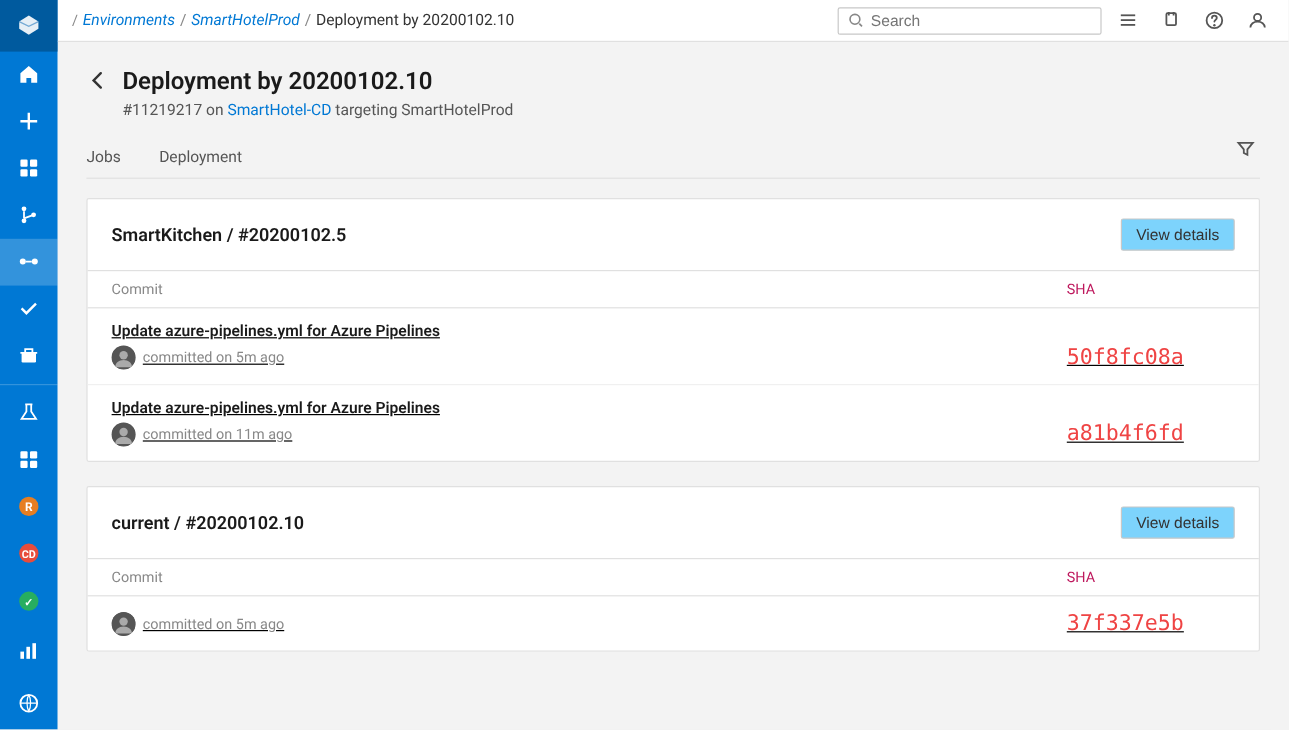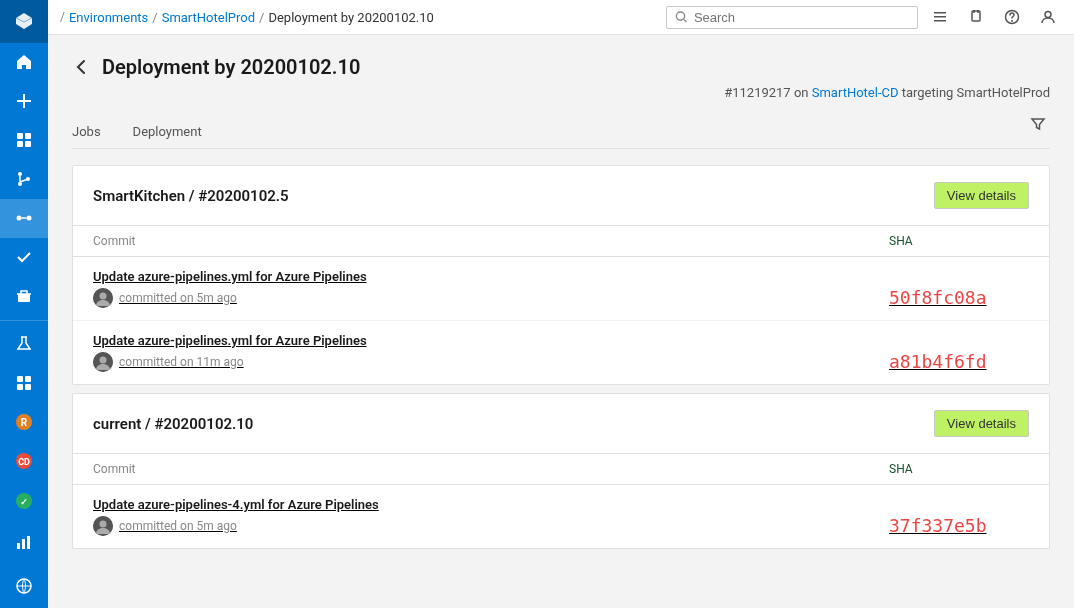--- a/index.html
+++ b/index.html
@@ -68,30 +68,30 @@
     }
     .breadcrumb {
       display: flex;
       align-items: center;
       gap: 4px;
       color: #333;
       font-size: 13px;
       flex: 1;
     }
     .breadcrumb-sep { color: #888; }
-    .breadcrumb-link { color: #0078d4; cursor: pointer; }
+    .breadcrumb-link { color: #0078d4; cursor: pointer; font-style: italic; }
     .breadcrumb-current { color: #333; font-weight: 400; }
     .search-box {
       display: flex;
       align-items: center;
       border: 1px solid #c8c8c8;
       border-radius: 2px;
       padding: 3px 8px;
       gap: 6px;
-      width: 252px;
+      width: 220px;
       background: #fff;
     }
     .search-input {
       border: none;
       outline: none;
       font-size: 13px;
       width: 100%;
       color: #333;
     }
     .topbar-actions {
@@ -135,21 +135,20 @@
     .page-title {
       font-size: 20px;
       font-weight: 600;
       color: #1a1a1a;
     }
     .page-subtitle {
       font-size: 13px;
       color: #555;
       margin-bottom: 16px;
       margin-left: 30px;
-      text-align: right;
     }
     .page-subtitle a {
       color: #0078d4;
       text-decoration: none;
     }
 
     
     .tabs {
       display: flex;
       align-items: flex-start;
@@ -176,54 +175,54 @@
       margin-left: auto;
       color: #555;
       cursor: pointer;
     }
 
     
     .card {
       background: #fff;
       border: 1px solid #e0e0e0;
       border-radius: 2px;
-      margin-bottom: 8px;
+      margin-bottom: 20px;
     }
     .card-header {
       display: flex;
       align-items: center;
       justify-content: space-between;
       padding: 16px 20px;
       border-bottom: 1px solid #e0e0e0;
     }
     .card-title {
       font-size: 15px;
       font-weight: 600;
       color: #1a1a1a;
     }
     .view-details-btn {
       padding: 5px 12px;
       border: 1px solid #c8c8c8;
       border-radius: 2px;
-      background: #bef264;
+      background: #7dd3fc;
       cursor: pointer;
       font-size: 13px;
       color: #333;
     }
 
     
     .table-header {
       display: flex;
       padding: 8px 20px;
       border-bottom: 1px solid #e0e0e0;
       color: #888;
       font-size: 12px;
     }
     .col-commit { flex: 1; }
-    .col-sha { width: 140px; color: #14532d; font-size: 12px; }
+    .col-sha { width: 140px; color: #be185d; font-size: 12px; }
 
     .commit-row {
       display: flex;
       align-items: flex-end;
       padding: 12px 20px;
       border-bottom: 1px solid #f0f0f0;
       text-decoration: underline;
     }
     .commit-row:last-child { border-bottom: none; }
     .commit-info { flex: 1; }
@@ -528,21 +527,20 @@
         <span class="card-title">current / #20200102.10</span>
         <button class="view-details-btn">View details</button>
       </div>
       <div class="table-header">
         <span class="col-commit">Commit</span>
         <span class="col-sha">SHA</span>
       </div>
 
       <div class="commit-row">
         <div class="commit-info">
-          <div class="commit-title">Update azure-pipelines-4.yml for Azure Pipelines</div>
           <div class="commit-meta">
             <div class="avatar">
               <svg width="20" height="20" viewBox="0 0 20 20">
                 <circle cx="10" cy="10" r="10" fill="#555"></circle>
                 <circle cx="10" cy="8" r="3.5" fill="#aaa"></circle>
                 <path d="M3 18c0-3.5 3-6 7-6s7 2.5 7 6" fill="#aaa"></path>
               </svg>
             </div>
             <span class="commit-time">committed on 5m ago</span>
           </div>

